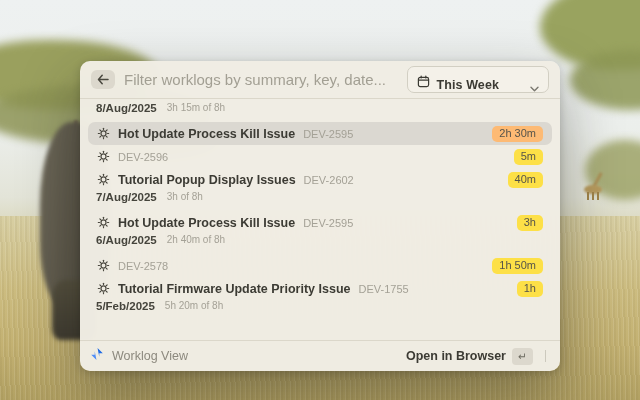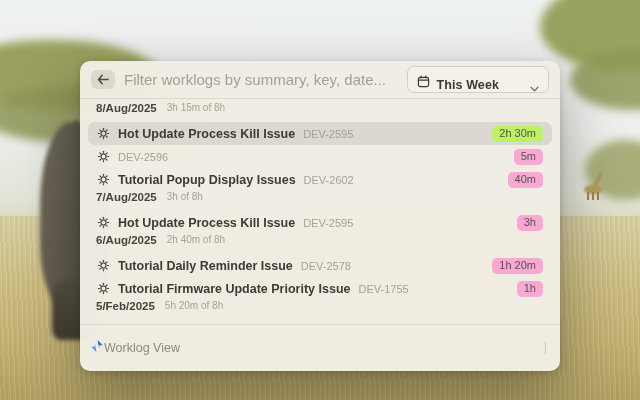--- a/index.html
+++ b/index.html
@@ -51,25 +51,25 @@
   .list{flex:1;padding:3px 8px 0;overflow:hidden;}
   .sec-h{height:20px;display:flex;align-items:flex-start;gap:10px;padding:0 8px;}
   .sec-date{font-size:11.5px;font-weight:700;color:#45443c;}
   .sec-total{font-size:10px;color:#a4a196;}
   .row{height:23px;display:flex;align-items:center;gap:8px;padding:0 9px;border-radius:7px;cursor:pointer;justify-content:space-between;}
   .row.selected{background:#dbd8d1;}
   .row .bug{flex:0 0 auto;display:flex;}
   .row .title{font-size:12.5px;font-weight:700;color:#3c3b34;white-space:nowrap;}
   .row .key{font-size:11px;color:#a4a196;white-space:nowrap;}
   .row .sp{flex:1;}
-  .badge{font-size:11px;color:#55534a;background:#f9a8d4;border-radius:5px;padding:2.5px 7px;line-height:1;}
-  .row.selected .badge{background:#bef264;}
-
-  
-  .ftr{height:30px;flex:0 0 30px;border-top:1px solid #dbd7ca;display:flex;align-items:center;padding:8px 10px;}
+  .badge{font-size:11px;color:#55534a;background:#fde047;border-radius:5px;padding:2.5px 7px;line-height:1;}
+  .row.selected .badge{background:#fdba74;}
+
+  
+  .ftr{height:30px;flex:0 0 30px;border-top:1px solid #dbd7ca;display:flex;align-items:center;padding:0 10px;gap:8px;}
   .app-name{font-size:12.5px;color:#8c897e;}
   .ftr .sp{flex:1;}
   .ftr-action{display:flex;align-items:center;gap:6px;cursor:pointer;}
   .act-primary{font-size:12.5px;font-weight:700;color:#3c3b34;}
   .act-secondary{font-size:12.5px;color:#8c897e;}
   .kbd{min-width:13px;height:17px;padding:0 4px;background:#dcd8cd;border-radius:4px;
     display:flex;align-items:center;justify-content:center;font-size:10.5px;color:#6e6c61;}
   .vsep{width:1px;height:12px;background:#ccc9bd;margin:0 4px;}
 </style>
 </head>
@@ -235,24 +235,23 @@
                 <path d="M8 12.9 V14.4"></path>
                 <path d="M1.6 8 H3.1"></path>
                 <path d="M12.9 8 H14.4"></path>
                 <path d="M3.5 3.5 L4.6 4.6"></path>
                 <path d="M11.4 11.4 L12.5 12.5"></path>
                 <path d="M12.5 3.5 L11.4 4.6"></path>
                 <path d="M4.6 11.4 L3.5 12.5"></path>
               </g>
             </svg>
           </span>
-        <span class="title">Tutorial Daily Reminder Issue</span>
         <span class="key">DEV-2578</span>
         <span class="sp"></span>
-        <span class="badge">1h 20m</span>
+        <span class="badge">1h 50m</span>
       </div>
 
       <div class="row">
         <span class="bug">
             <svg width="13" height="13" viewBox="0 0 16 16">
               <circle cx="8" cy="8" r="3.1" fill="none" stroke="#4a483f" stroke-width="1.5"></circle>
               <g stroke="#4a483f" stroke-width="1.4" stroke-linecap="round">
                 <path d="M8 1.6 V3.1"></path>
                 <path d="M8 12.9 V14.4"></path>
                 <path d="M1.6 8 H3.1"></path>
@@ -279,17 +278,21 @@
 
     <div class="ftr">
       <span>
         <svg width="14" height="14" viewBox="0 0 16 16">
           <path fill="#1d6ae5" d="M8.6 1.2 L14.6 7.2 L10.6 7.2 L10.6 11.2 Z"></path>
           <path fill="#4f8df7" d="M7.4 14.8 L1.4 8.8 L5.4 8.8 L5.4 4.8 Z"></path>
         </svg>
       </span>
       <span class="app-name">Worklog View</span>
       <span class="sp"></span>
+      <div class="ftr-action">
+        <span class="act-primary">Open in Browser</span>
+        <span class="kbd">↵</span>
+      </div>
       <div class="vsep"></div>
     </div>
 
   </div>
 </div>
 
 </body></html>

